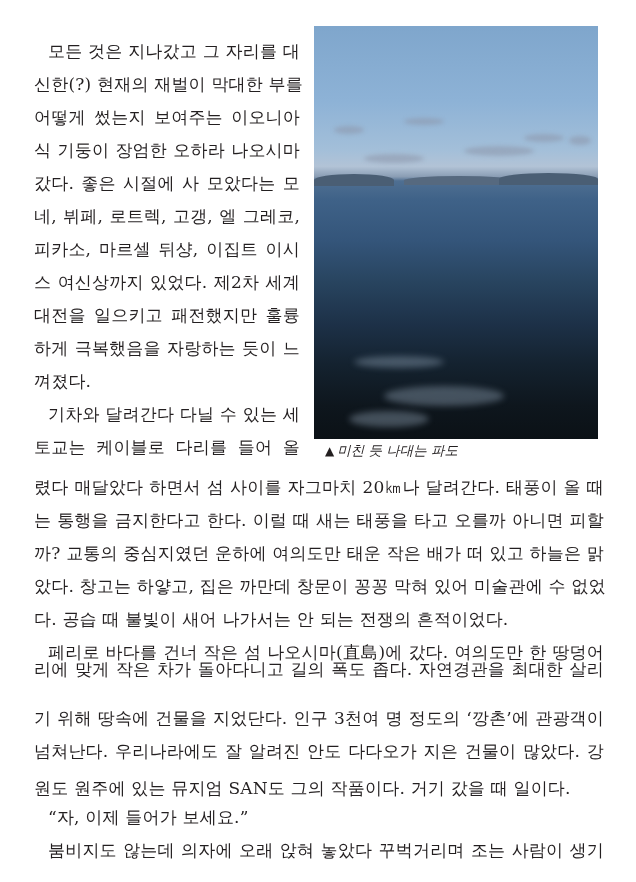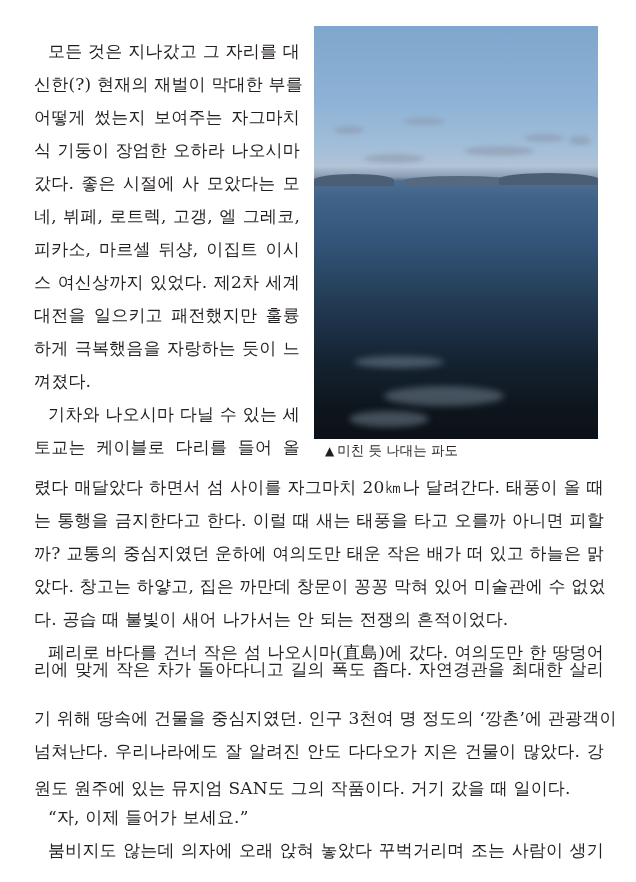--- a/index.html
+++ b/index.html
@@ -13,49 +13,49 @@
   .last { text-align-last: left; }
   .photo { position: absolute; left: 314px; top: 26px; width: 284px; height: 413px; overflow: hidden;
            background: linear-gradient(180deg,
              #7fa6cc 0%, #8db2d6 18%, #a3bfd9 30%, #b2c3d6 34%, #8a9db4 36.5%,
              #4f6f92 37.5%, #3f6288 42%, #34557a 52%, #28445f 62%, #1d3148 72%,
              #14222f 82%, #0e161d 92%, #0b1116 100%); }
   .photo .hill { position: absolute; background: #4a5e74; border-radius: 50% 50% 0 0; }
   .photo .cloud { position: absolute; background: rgba(140,150,170,0.55); border-radius: 50%; filter: blur(2px); }
   .photo .foam { position: absolute; background: rgba(170,190,210,0.35); border-radius: 50%; filter: blur(3px); }
   .caption { position: absolute; left: 325px; top: 441px; font-family: "DejaVu Sans", "Liberation Sans", sans-serif;
-             font-size: 13.5px; line-height: 18px; color: #231f20; white-space: nowrap; }
+             font-size: 13.5px; line-height: 18px; color: #231f20; white-space: nowrap; font-style: italic; }
   .caption .tri { font-size: 12px; margin-right: 3px; }
 </style>
 </head>
 <body>
 
 <div>
   <div class="line narrow ind" style="top:40px">모든 것은 지나갔고 그 자리를 대</div>
   <div class="line narrow" style="top:73px">신한(?) 현재의 재벌이 막대한 부를</div>
-  <div class="line narrow" style="top:106px">어떻게 썼는지 보여주는 자그마치</div>
+  <div class="line narrow" style="top:106px">어떻게 썼는지 보여주는 이오니아</div>
   <div class="line narrow" style="top:139px">식 기둥이 장엄한 오하라 나오시마</div>
   <div class="line narrow" style="top:172px">갔다. 좋은 시절에 사 모았다는 모</div>
   <div class="line narrow" style="top:205px">네, 뷔페, 로트렉, 고갱, 엘 그레코,</div>
   <div class="line narrow" style="top:238px">피카소, 마르셀 뒤샹, 이집트 이시</div>
   <div class="line narrow" style="top:271px">스 여신상까지 있었다. 제2차 세계</div>
   <div class="line narrow" style="top:304px">대전을 일으키고 패전했지만 훌륭</div>
   <div class="line narrow" style="top:337px">하게 극복했음을 자랑하는 듯이 느</div>
   <div class="line narrow last" style="top:370px">껴졌다.</div>
-  <div class="line narrow ind" style="top:403px">기차와 나오시마 다닐 수 있는 세</div>
+  <div class="line narrow ind" style="top:403px">기차와 달려간다 다닐 수 있는 세</div>
   <div class="line narrow" style="top:436px">토교는 케이블로 다리를 들어 올</div>
 
   <div class="line wide" style="top:476px">렸다 매달았다 하면서 섬 사이를 자그마치 20㎞나 달려간다. 태풍이 올 때</div>
   <div class="line wide" style="top:509px">는 통행을 금지한다고 한다. 이럴 때 새는 태풍을 타고 오를까 아니면 피할</div>
   <div class="line wide" style="top:542px">까? 교통의 중심지였던 운하에 여의도만 태운 작은 배가 떠 있고 하늘은 맑</div>
   <div class="line wide" style="top:575px">았다. 창고는 하얗고, 집은 까만데 창문이 꽁꽁 막혀 있어 미술관에 수 없었</div>
   <div class="line wide last" style="top:608px">다. 공습 때 불빛이 새어 나가서는 안 되는 전쟁의 흔적이었다.</div>
   <div class="line wide ind" style="top:641px">페리로 바다를 건너 작은 섬 나오시마(直島)에 갔다. 여의도만 한 땅덩어</div>
   <div class="line wide" style="top:658px">리에 맞게 작은 차가 돌아다니고 길의 폭도 좁다. 자연경관을 최대한 살리</div>
-  <div class="line wide" style="top:707px">기 위해 땅속에 건물을 중심지였던. 인구 3천여 명 정도의 ‘깡촌’에 관광객이</div>
+  <div class="line wide" style="top:707px">기 위해 땅속에 건물을 지었단다. 인구 3천여 명 정도의 ‘깡촌’에 관광객이</div>
   <div class="line wide" style="top:740px">넘쳐난다. 우리나라에도 잘 알려진 안도 다다오가 지은 건물이 많았다. 강</div>
   <div class="line wide last" style="top:777px">원도 원주에 있는 뮤지엄 SAN도 그의 작품이다. 거기 갔을 때 일이다.</div>
   <div class="line wide ind last" style="top:806px">“자, 이제 들어가 보세요.”</div>
   <div class="line wide ind" style="top:839px">붐비지도 않는데 의자에 오래 앉혀 놓았다 꾸벅거리며 조는 사람이 생기</div>
 </div>
 
 <div class="photo" title="sea at dusk with distant islands">
   <div class="cloud" style="left:20px;top:100px;width:30px;height:8px"></div>
   <div class="cloud" style="left:50px;top:128px;width:60px;height:9px"></div>
   <div class="cloud" style="left:90px;top:92px;width:40px;height:7px"></div>

